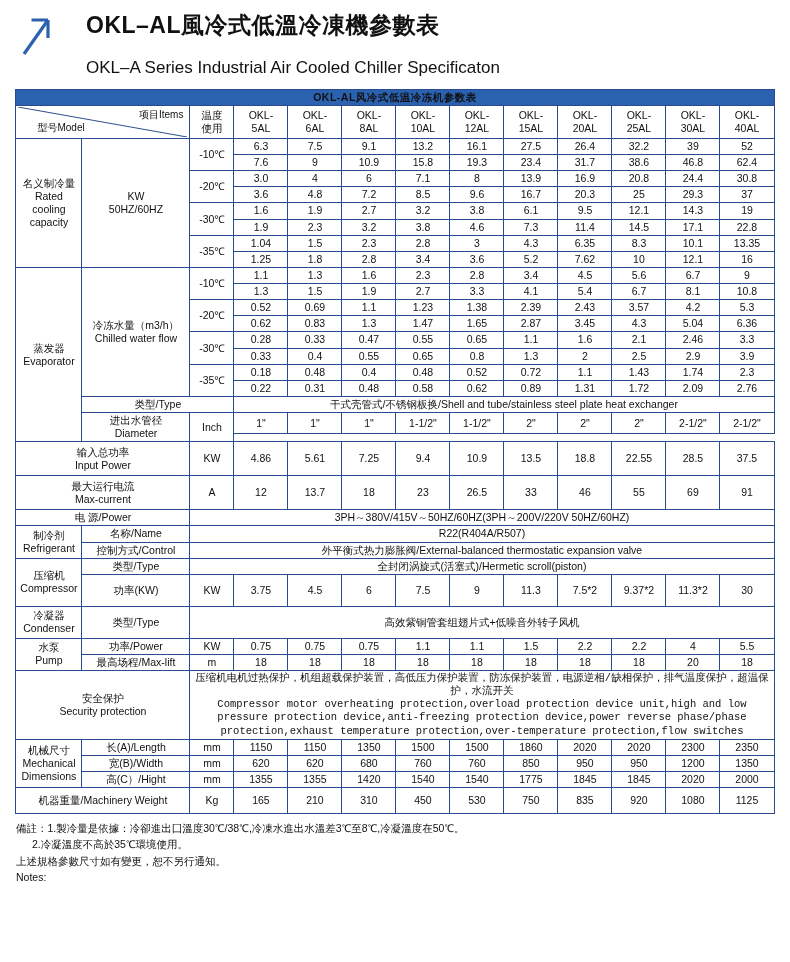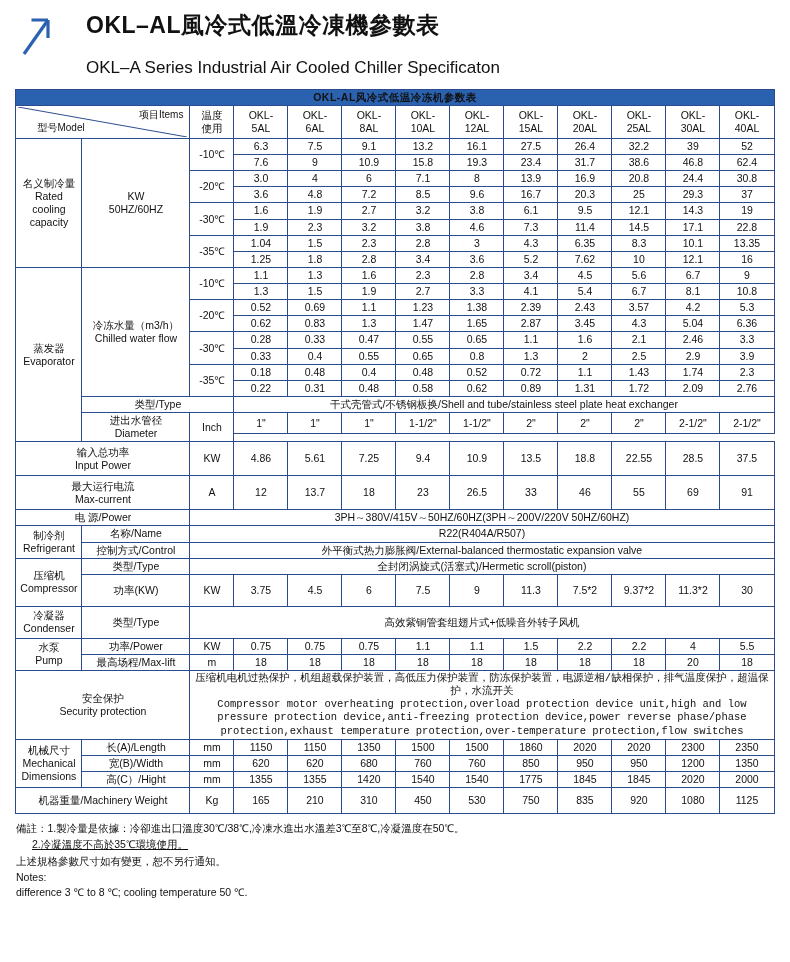--- a/index.html
+++ b/index.html
@@ -108,21 +108,21 @@
     padding: 4px 6px;
     font-family: Liberation Mono, monospace;
   }
   .notes {
     width: 758px;
     margin: 6px auto 0 auto;
     font-size: 10.5px;
     line-height: 1.55;
     color: #111;
   }
-  .notes .ind { padding-left: 16px; text-decoration: underline; }
+  .notes .ind { padding-left: 16px; }
   .notes .en { line-height: 1.5; }
 </style>
 </head>
 <body>
 
 <div class="header">
   <div class="logo-mark">
     <svg viewBox="0 0 46 44" width="46" height="44">
       <path d="M6 40 L30 6" stroke="#2b62b0" stroke-width="3.2" fill="none"></path>
       <path d="M30 6 L30 24 M30 6 L13.5 6" stroke="#2b62b0" stroke-width="3.2" fill="none"></path>
@@ -657,14 +657,13 @@
     <td>1125</td>
   </tr>
 </tbody>
   </table>
 
 <div class="notes">
   <div>備註：1.製冷量是依據：冷卻進出囗溫度30℃/38℃,冷凍水進出水溫差3℃至8℃,冷凝溫度在50℃。</div>
   <div class="ind">2.冷凝溫度不高於35℃環境使用。</div>
   <div>上述規格參數尺寸如有變更，恕不另行通知。</div>
   <div>Notes:</div>
-  <div class="en">difference 3 ℃ to 8 ℃; cooling temperature 50 ℃.</div>
 </div>
 
 </body></html>

